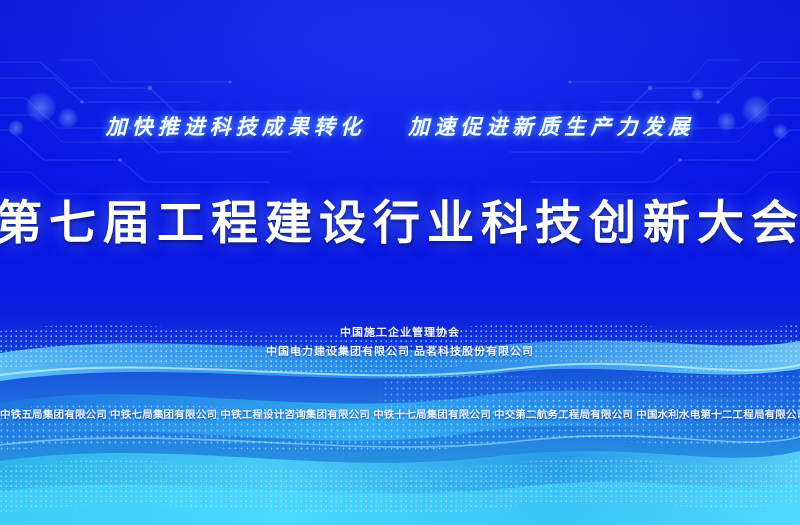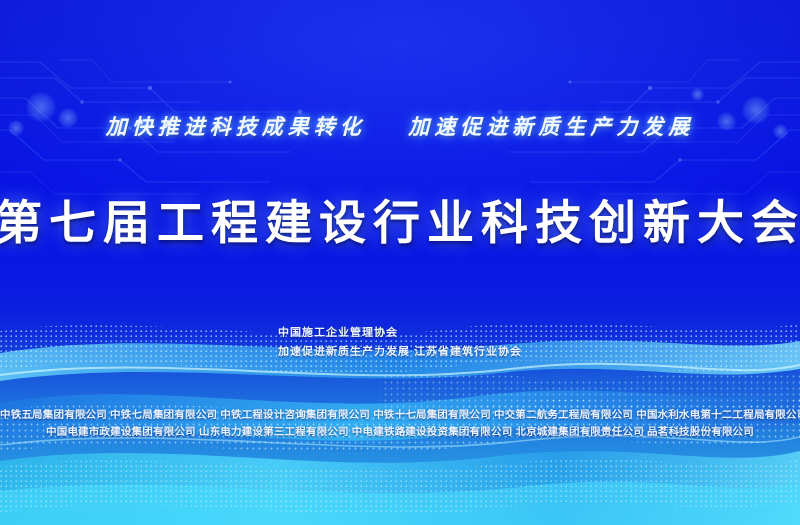--- a/index.html
+++ b/index.html
@@ -76,21 +76,21 @@
     color:#ffffff;
     white-space:nowrap;
     text-shadow:
       0 2px 3px rgba(0,10,90,0.55),
       0 0 18px rgba(130,190,255,0.55),
       2px 3px 6px rgba(0,5,70,0.45);
   }
 
   .org-block {
     margin-top:36px;
-    text-align:left;
+    text-align:center;
     line-height:1.45;
   }
   .org-line {
     font-size:11px;
     font-weight:700;
     color:#eef6ff;
     letter-spacing:1px;
     white-space:nowrap;
     text-shadow:0 1px 2px rgba(0,10,80,0.6);
   }
@@ -231,23 +231,22 @@
     <div class="tagline">
       <span>加快推进科技成果转化</span>
       <span class="gap"></span>
       <span>加速促进新质生产力发展</span>
     </div>
 
     <h1 class="main-title">第七届工程建设行业科技创新大会</h1>
 
     <div class="org-block">
       <div class="org-line">中国施工企业管理协会</div>
-      <div class="org-line second">加速促进新质生产力发展 江苏省建筑行业协会</div>
+      <div class="org-line second">中国电力建设集团有限公司 品茗科技股份有限公司</div>
     </div>
 
     <div class="sponsors">
       <div class="sponsor-line">中铁五局集团有限公司  中铁七局集团有限公司  中铁工程设计咨询集团有限公司  中铁十七局集团有限公司  中交第二航务工程局有限公司  中国水利水电第十二工程局有限公司</div>
-      <div class="sponsor-line">中国电建市政建设集团有限公司  山东电力建设第三工程有限公司  中电建铁路建设投资集团有限公司  北京城建集团有限责任公司  品茗科技股份有限公司</div>
     </div>
 
 
   </div>
 </div>
 
 </body></html>

